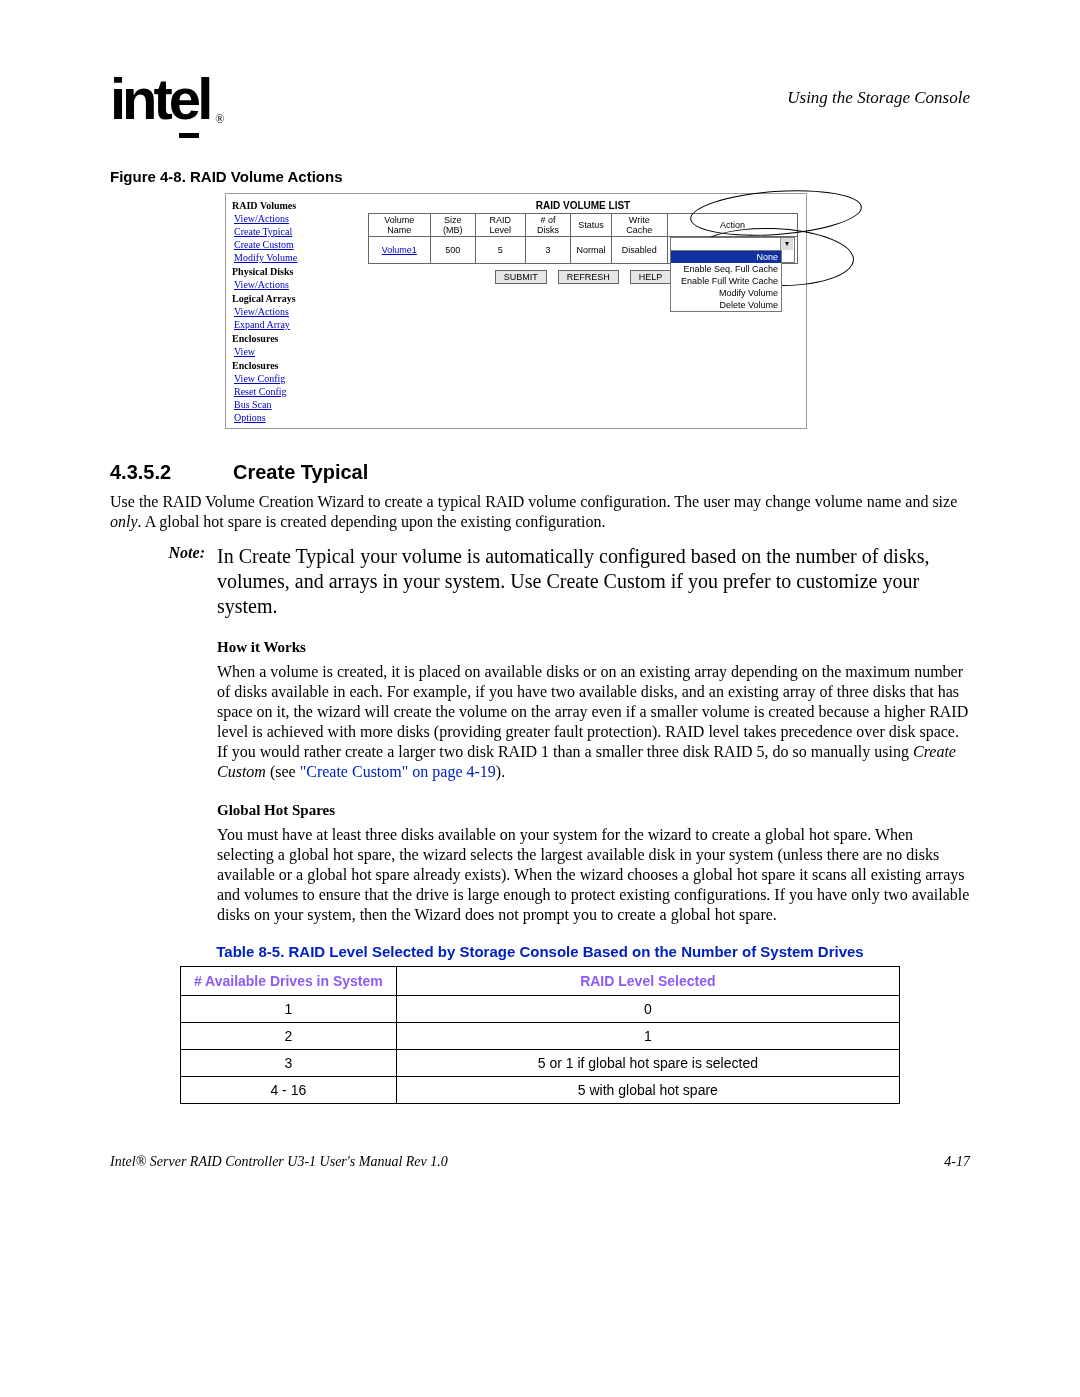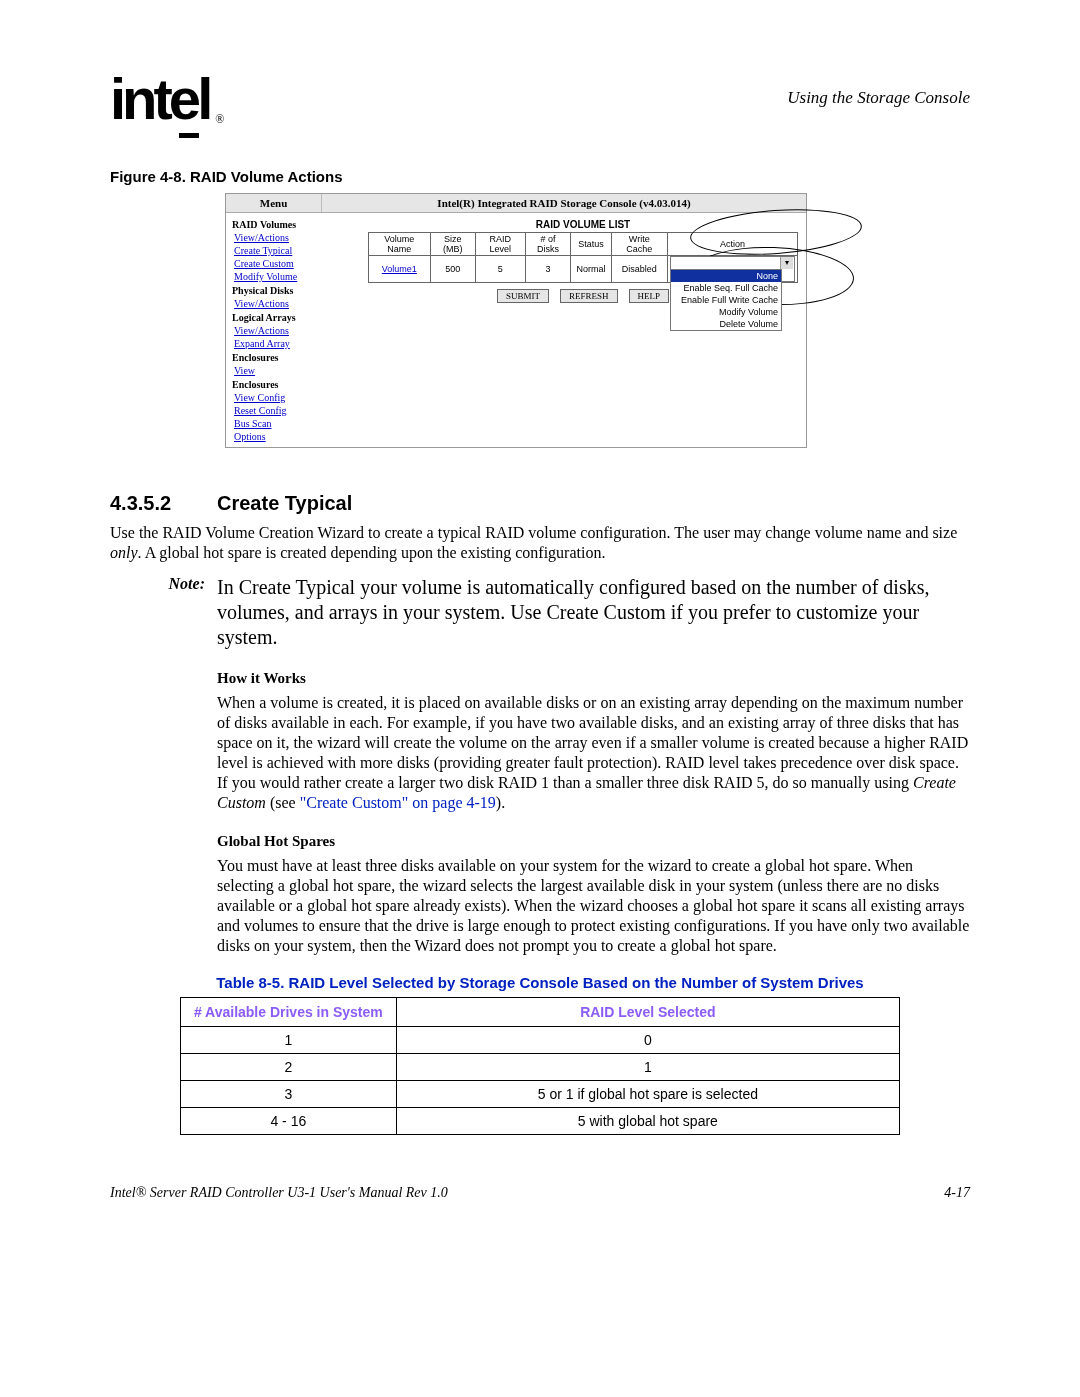--- a/index.html
+++ b/index.html
@@ -165,36 +165,37 @@
   .dropopts div { padding: 0 3px; line-height: 12px; }
   .dropopts .selected { background: #1030a0; color: #fff; }
   .btn-row { text-align: center; margin-top: 6px; }
   .btn {
     display: inline-block;
     font-size: 9px;
     border: 1px solid #666;
     background: #e6e6e6;
     padding: 1px 8px;
     margin: 0 4px;
-    font-family: Liberation Serif, serif;
+    font-family: Liberation Sans, sans-serif;
   }
   .ellipse {
     position: absolute;
     border: 1px solid #000;
     border-radius: 50%;
     pointer-events: none;
   }
   .ellipse.e1 { top: -3px; left: 358px; width: 170px; height: 42px; transform: rotate(-4deg); }
   .ellipse.e2 { top: 34px; left: 360px; width: 160px; height: 56px; transform: rotate(2deg); }
 
   
   .section-row {
     display: flex;
-    margin-top: 44px;
+    margin-top: 32px;
     margin-bottom: 8px;
+    gap: 16px;
   }
   .secnum {
     width: 107px;
     font-family: Arial, sans-serif;
     font-weight: 700;
     font-size: 20px;
   }
   .sectitle {
     font-family: Arial, sans-serif;
     font-weight: 700;
@@ -271,24 +272,20 @@
 
 <div class="page">
   <div class="header">
     <span class="logo">int<span class="e">e</span>l</span><span class="reg">®</span>
     <div class="header-right">Using the Storage Console</div>
   </div>
 
   <div class="fig-caption">Figure 4-8. RAID Volume Actions</div>
 
   <div class="console">
-    <div class="console-header">
-      <div class="menu-label">Menu</div>
-      <div class="console-title">Intel(R) Integrated RAID Storage Console (v4.03.014)</div>
-    </div>
     <div class="console-body">
       <div class="sidebar">
         <div class="cat">RAID Volumes</div>
         <a>View/Actions</a>
         <a>Create Typical</a>
         <a>Create Custom</a>
         <a>Modify Volume</a>
         <div class="cat">Physical Disks</div>
         <a>View/Actions</a>
         <div class="cat">Logical Arrays</div>

